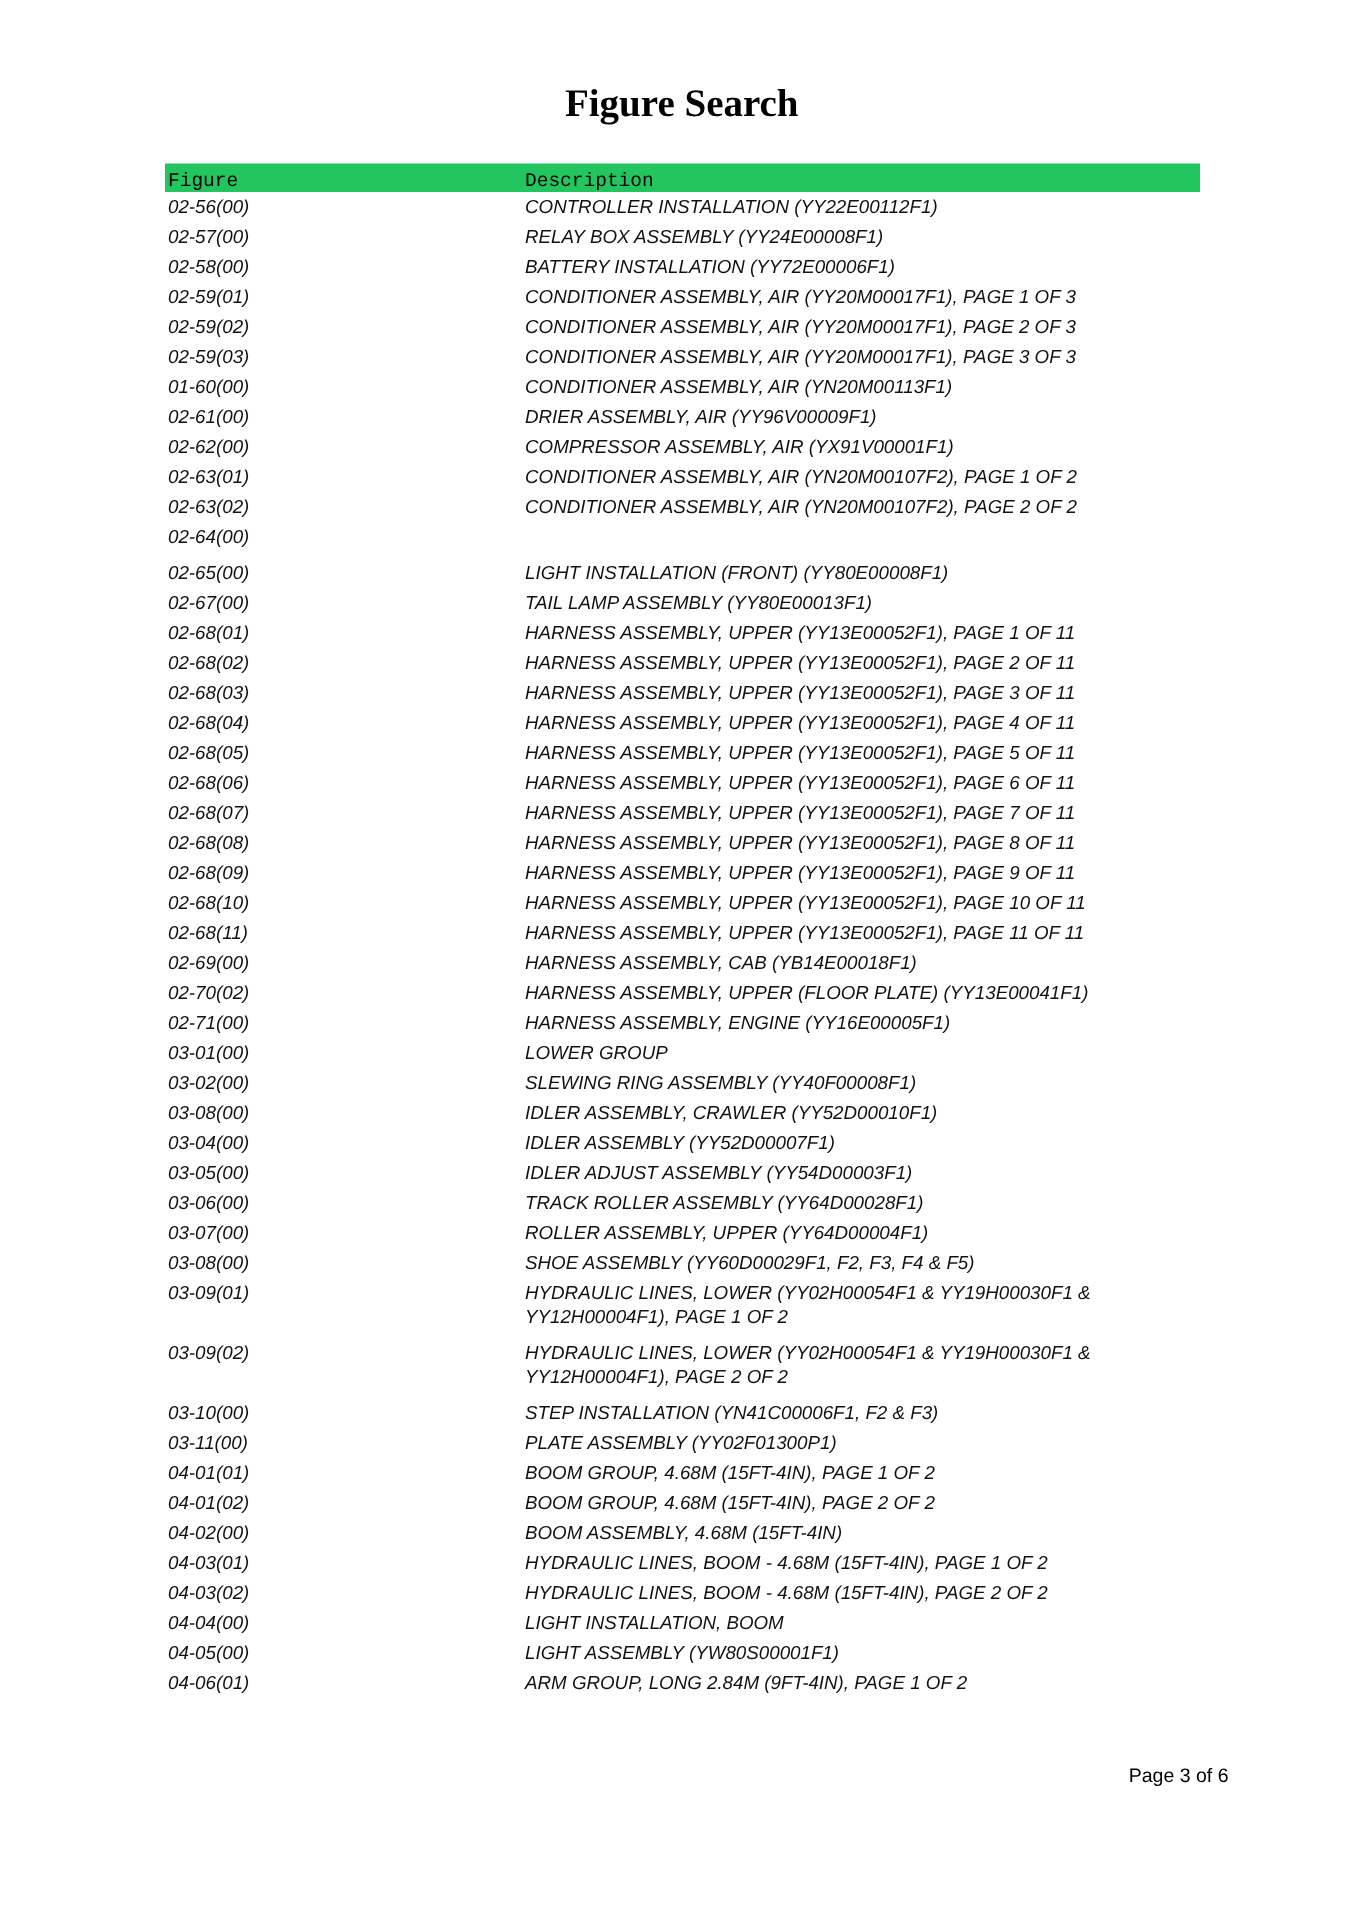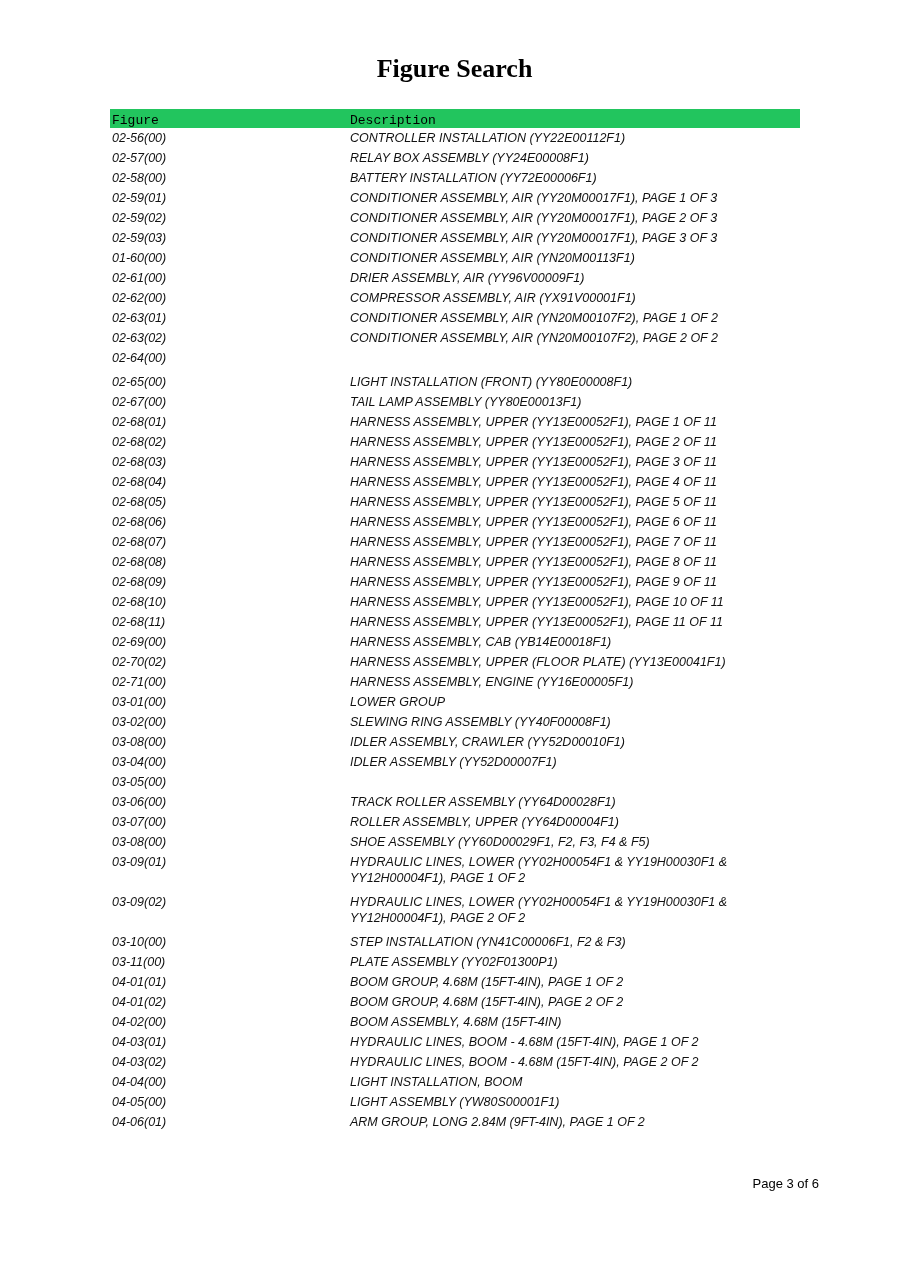--- a/index.html
+++ b/index.html
@@ -158,20 +158,21 @@
       <div class="row">
         <div class="c1">03-08(00)</div>
         <div class="c2">IDLER ASSEMBLY, CRAWLER (YY52D00010F1)</div>
       </div>
       <div class="row">
         <div class="c1">03-04(00)</div>
         <div class="c2">IDLER ASSEMBLY (YY52D00007F1)</div>
       </div>
       <div class="row">
         <div class="c1">03-05(00)</div>
+        <div class="c2">IDLER ADJUST ASSEMBLY (YY54D00003F1)</div>
       </div>
       <div class="row">
         <div class="c1">03-06(00)</div>
         <div class="c2">TRACK ROLLER ASSEMBLY (YY64D00028F1)</div>
       </div>
       <div class="row">
         <div class="c1">03-07(00)</div>
         <div class="c2">ROLLER ASSEMBLY, UPPER (YY64D00004F1)</div>
       </div>
       <div class="row">

